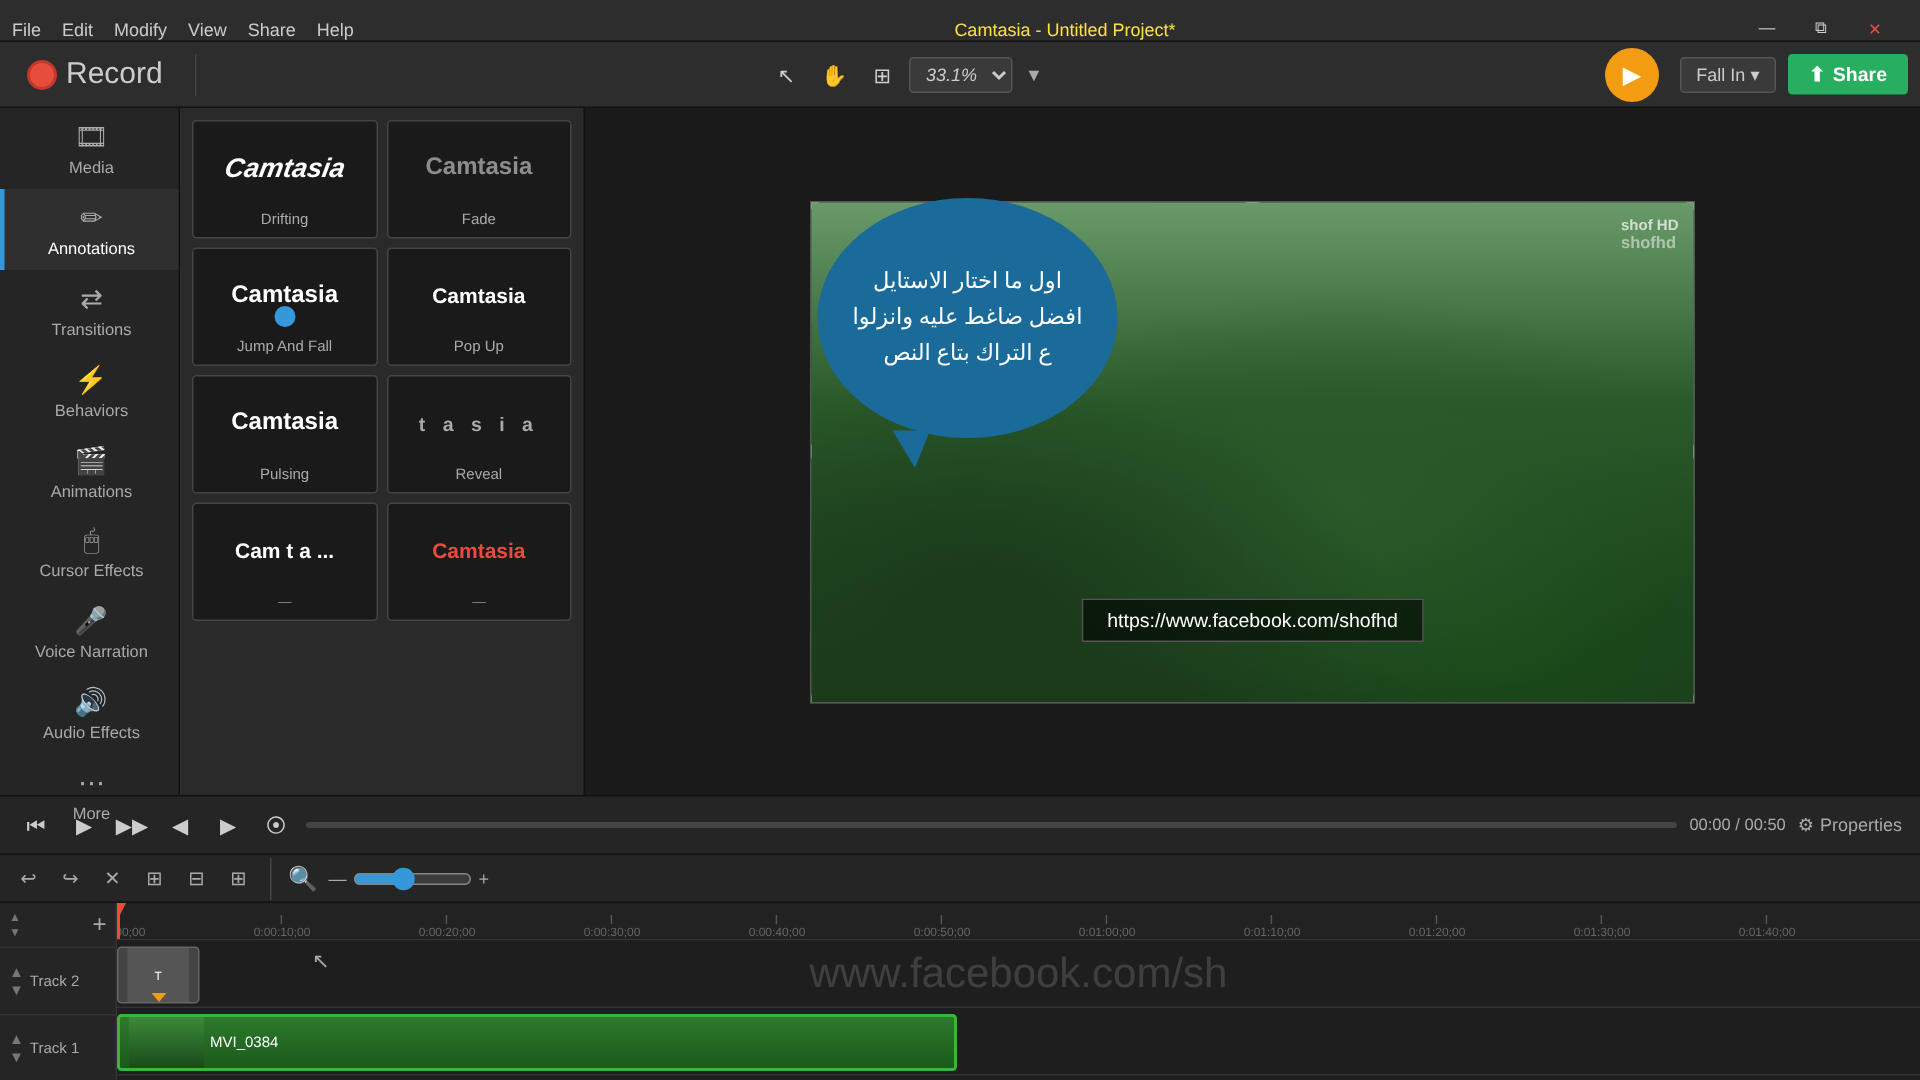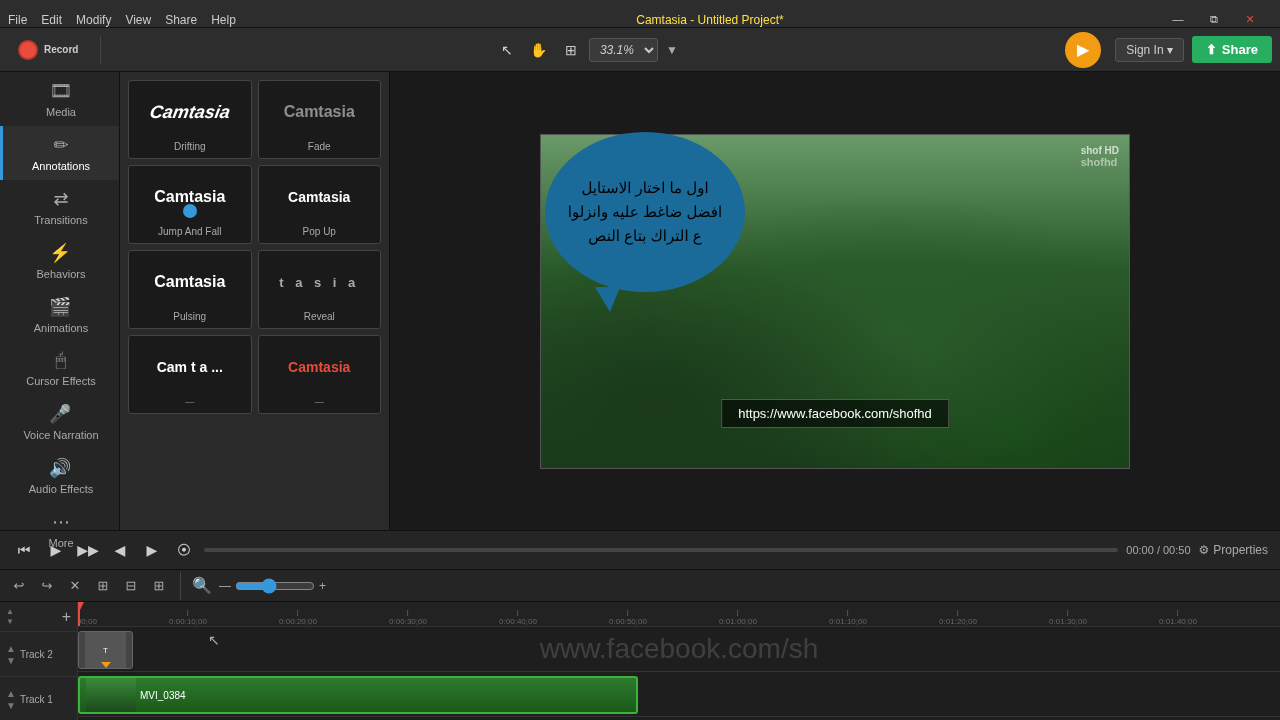--- a/index.html
+++ b/index.html
@@ -51,22 +51,22 @@
       border-bottom: 1px solid #111;
       gap: 8px;
     }
     .record-btn {
       display: flex;
       align-items: center;
       gap: 6px;
       background: transparent;
       border: none;
       color: #ccc;
-      font-size: 10px;
-      font-weight: 700;
+      font-size: 20px;
+      font-weight: 400;
       cursor: pointer;
       padding: 4px 10px;
     }
     .record-dot {
       width: 20px;
       height: 20px;
       border-radius: 50%;
       background: #e74c3c;
       border: 2px solid #c0392b;
     }
@@ -324,26 +324,26 @@
       border-radius: 50%;
       width: 200px;
       height: 160px;
       display: flex;
       align-items: center;
       justify-content: center;
       padding: 16px;
       z-index: 100;
     }
     .speech-bubble-text {
-      color: #000000;
+      color: #ffffff;
       font-size: 15px;
       text-align: center;
       line-height: 1.6;
       direction: rtl;
-      font-family: Liberation Sans, sans-serif;
+      font-family: Liberation Serif, serif;
     }
     .bubble-tail {
       position: absolute;
       bottom: -20px;
       left: 50px;
       width: 0;
       height: 0;
       border-left: 15px solid transparent;
       border-right: 10px solid transparent;
       border-top: 25px solid #1a6a9a;
@@ -620,21 +620,21 @@
     <button class="tool-btn">⊞</button>
     <select class="zoom-select">
       <option>33.1%</option>
     </select>
     <span style="font-size:12px;color:#aaa;margin-left:4px">▼</span>
   </div>
   <button class="play-preview-btn">
     <span style="color:#fff;font-size:16px">▶</span>
   </button>
   <button class="sign-in-btn">
-    <span>Sign In</span> ▾
+    <span>Fall In</span> ▾
   </button>
   <button class="share-btn">
     <span>⬆</span>
     <span>Share</span>
   </button>
 </div>
 
 <div class="main-area">
 
   <div class="left-panel">

